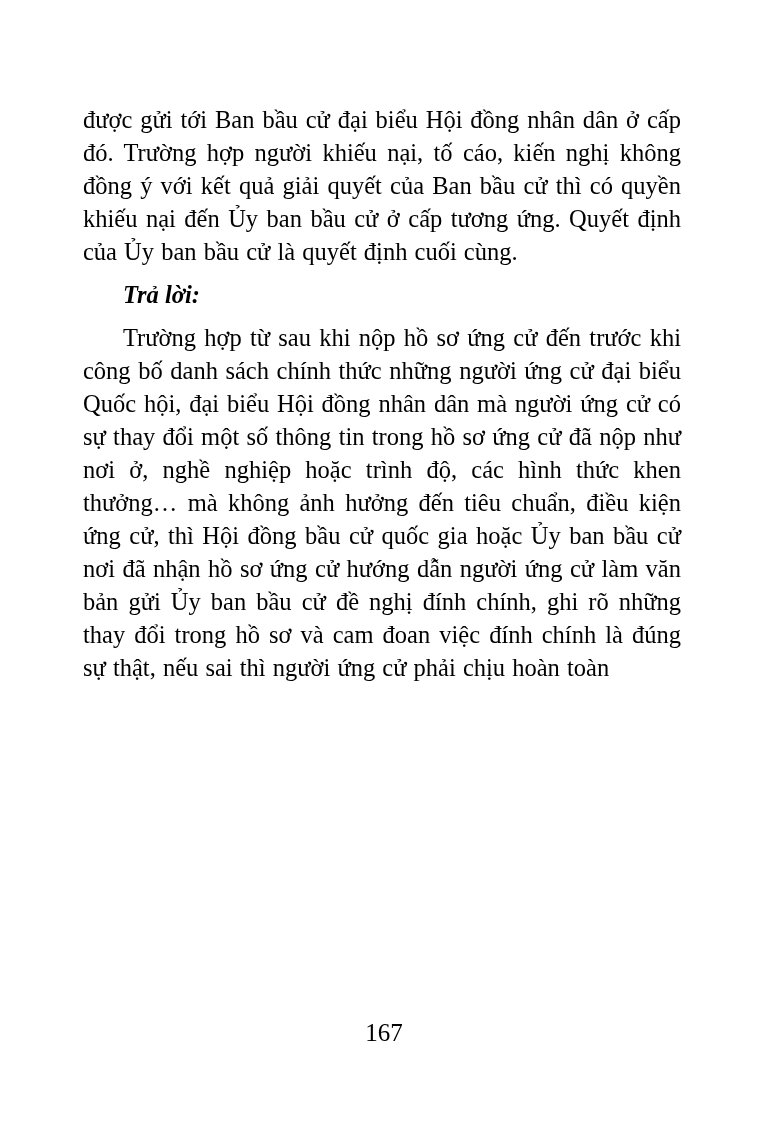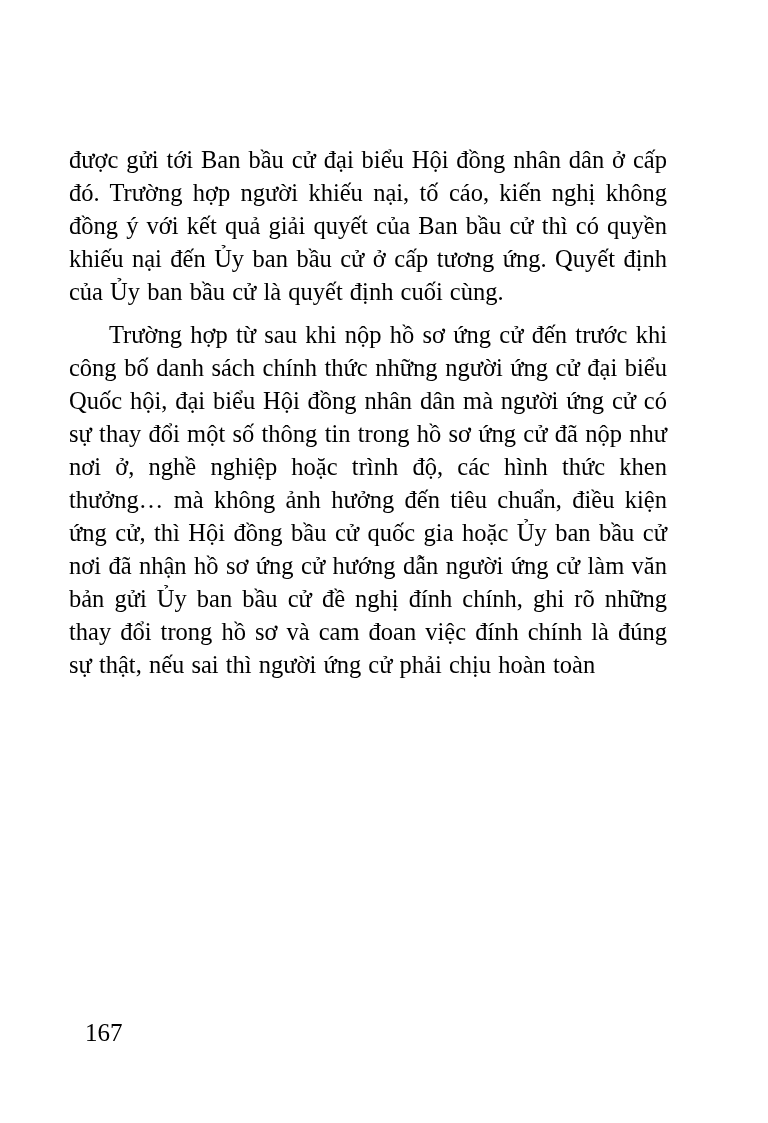--- a/index.html
+++ b/index.html
@@ -11,23 +11,22 @@
     height: 1123px;
     background: #ffffff;
     color: #000000;
     font-family: "Liberation Serif", "DejaVu Serif", serif;
     position: relative;
     overflow: hidden;
   }
   .page {
     position: absolute;
     top: 103px;
-    left: 69px;
+    left: 83px;
     width: 598px;
-    margin-top: 40px;
   }
   .body-text {
     font-size: 24.5px;
     line-height: 33px;
     text-align: justify;
     text-justify: inter-word;
     margin: 0 0 10px 0;
     text-indent: 40px;
     word-spacing: 1px;
   }
@@ -49,31 +48,32 @@
     font-weight: bold;
     font-style: italic;
     text-indent: 40px;
     margin: 0 0 10px 0;
   }
   .page-number {
     position: absolute;
     top: 1018px;
     left: 85px;
     width: 598px;
-    text-align: left;
+    text-align: center;
     font-size: 25px;
     line-height: 30px;
   }
 </style>
 </head>
 <body>
 
 <div class="page">
   <p class="body-text no-indent">được gửi tới Ban bầu cử đại biểu Hội đồng nhân dân ở cấp đó. Trường hợp người khiếu nại, tố cáo, kiến nghị không đồng ý với kết quả giải quyết của Ban bầu cử thì có quyền khiếu nại đến Ủy ban bầu cử ở cấp tương ứng. Quyết định của Ủy ban bầu cử là quyết định cuối cùng.</p>
 
 
 
 
+  <p class="answer-label">Trả lời:</p>
 
   <p class="body-text">Trường hợp từ sau khi nộp hồ sơ ứng cử đến trước khi công bố danh sách chính thức những người ứng cử đại biểu Quốc hội, đại biểu Hội đồng nhân dân mà người ứng cử có sự thay đổi một số thông tin trong hồ sơ ứng cử đã nộp như nơi ở, nghề nghiệp hoặc trình độ, các hình thức khen thưởng… mà không ảnh hưởng đến tiêu chuẩn, điều kiện ứng cử, thì Hội đồng bầu cử quốc gia hoặc Ủy ban bầu cử nơi đã nhận hồ sơ ứng cử hướng dẫn người ứng cử làm văn bản gửi Ủy ban bầu cử đề nghị đính chính, ghi rõ những thay đổi trong hồ sơ và cam đoan việc đính chính là đúng sự thật, nếu sai thì người ứng cử phải chịu hoàn toàn</p>
 </div>
 
 <div class="page-number">167</div>
 
 </body></html>

